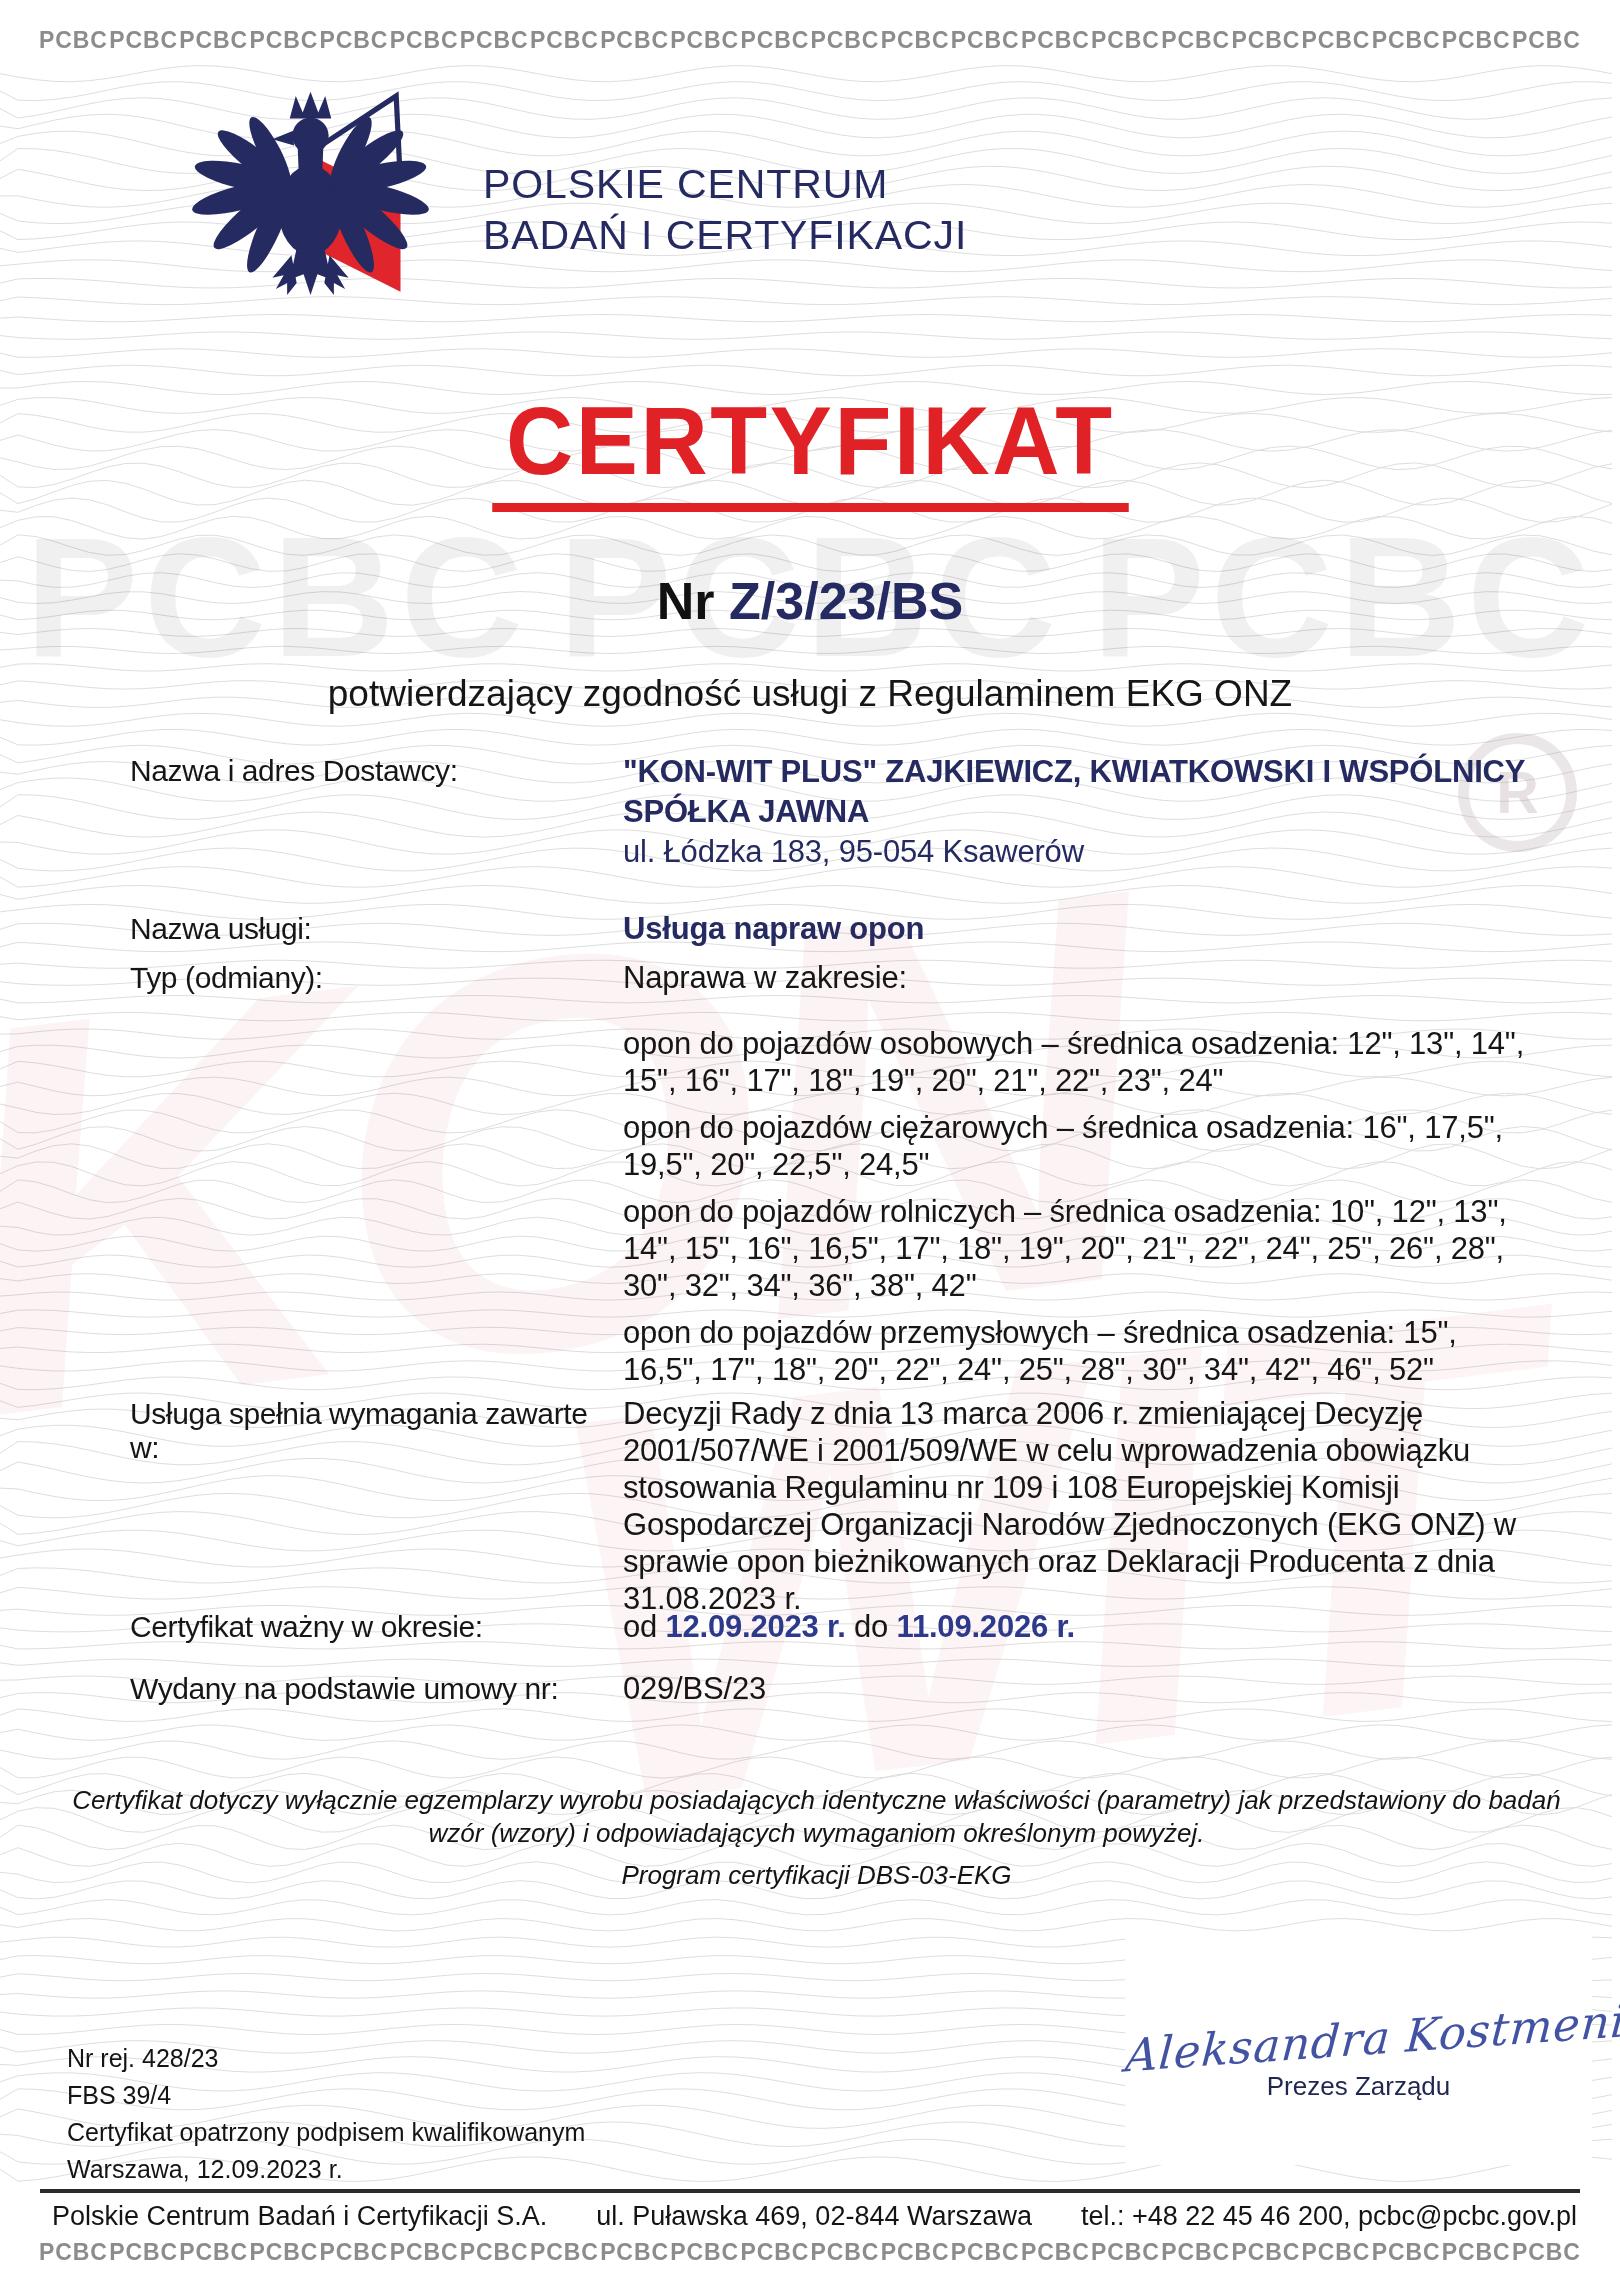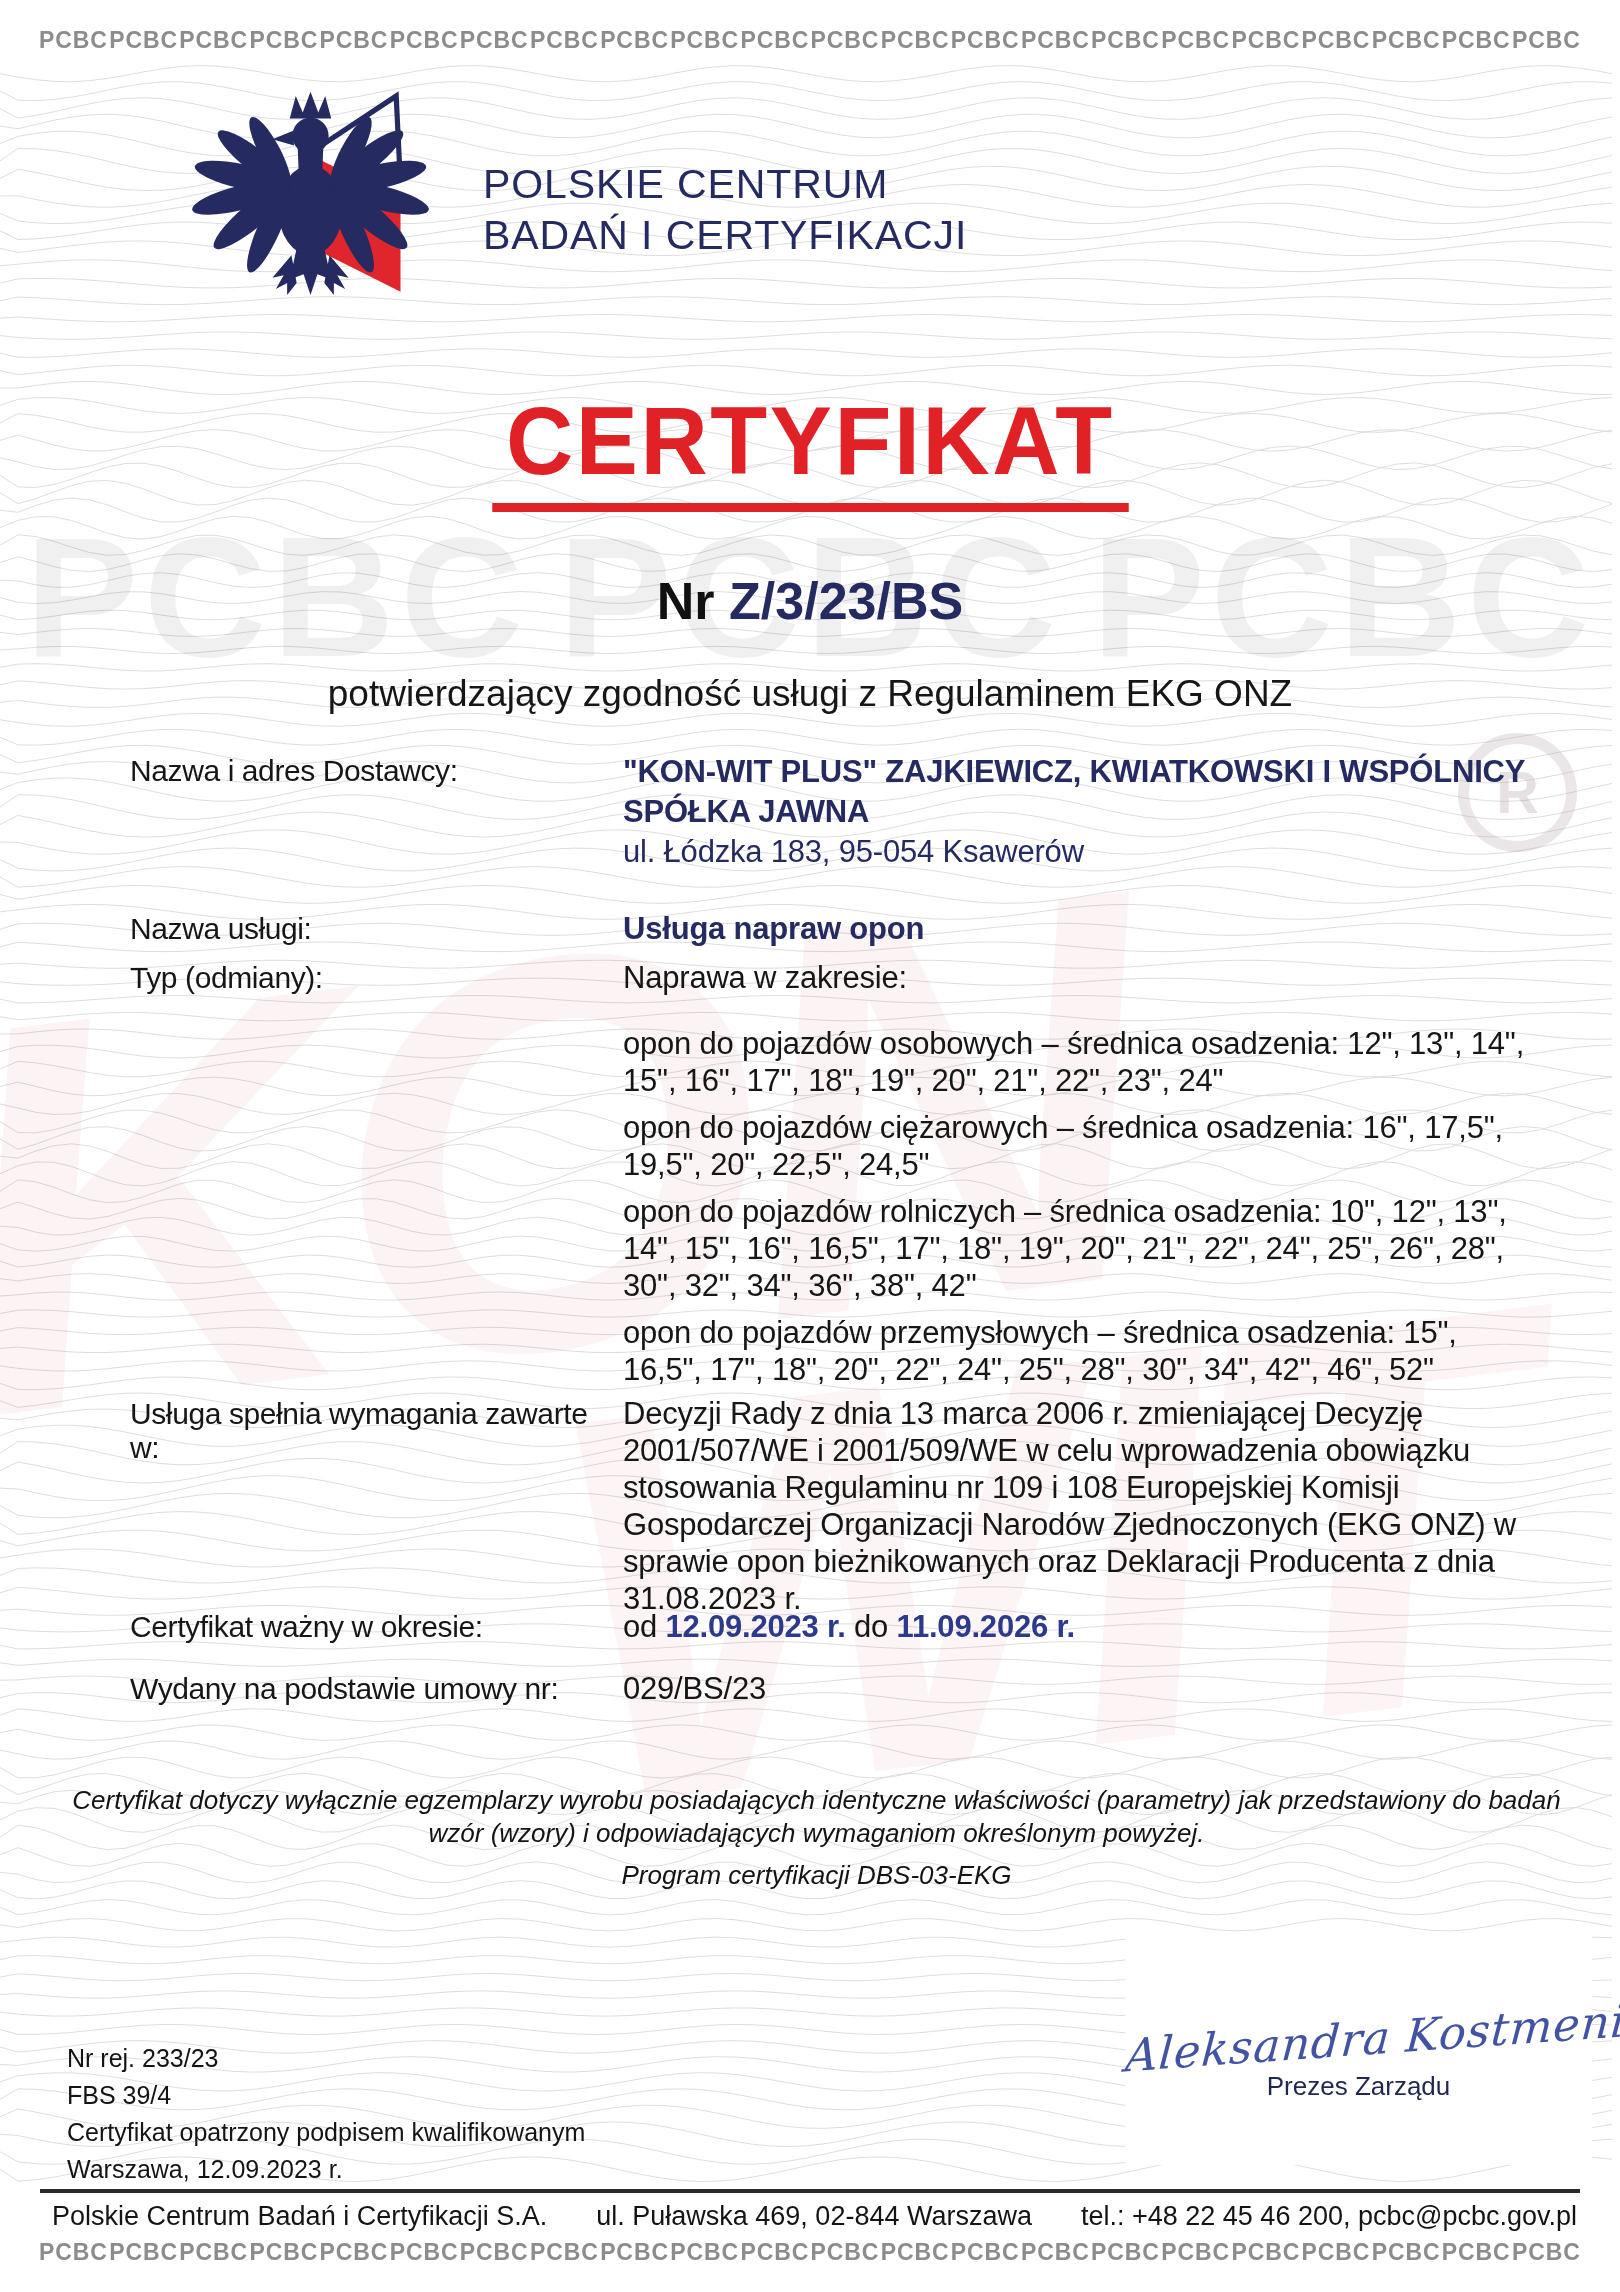--- a/index.html
+++ b/index.html
@@ -337,21 +337,21 @@
     <div>Certyfikat dotyczy wyłącznie egzemplarzy wyrobu posiadających identyczne właściwości (parametry) jak przedstawiony do badań wzór (wzory) i odpowiadających wymaganiom określonym powyżej.</div>
     <div class="program">Program certyfikacji DBS-03-EKG</div>
   </div>
 
   <div class="sig-box">
     <div class="sig-name">Aleksandra Kostmenia</div>
     <div class="sig-role">Prezes Zarządu</div>
   </div>
 
   <div class="footnote">
-    <div>Nr rej. 233/23</div>
+    <div>Nr rej. 428/23</div>
     <div>FBS 39/4</div>
     <div>Certyfikat opatrzony podpisem kwalifikowanym</div>
     <div>Warszawa, 12.09.2023 r.</div>
   </div>
 
   <div class="footer-line"></div>
   <div class="footer">
     <div class="cell">Polskie Centrum Badań i Certyfikacji S.A.</div>
     <div class="cell">ul. Puławska 469, 02-844 Warszawa</div>
     <div class="cell">tel.: +48 22 45 46 200, pcbc@pcbc.gov.pl</div>

